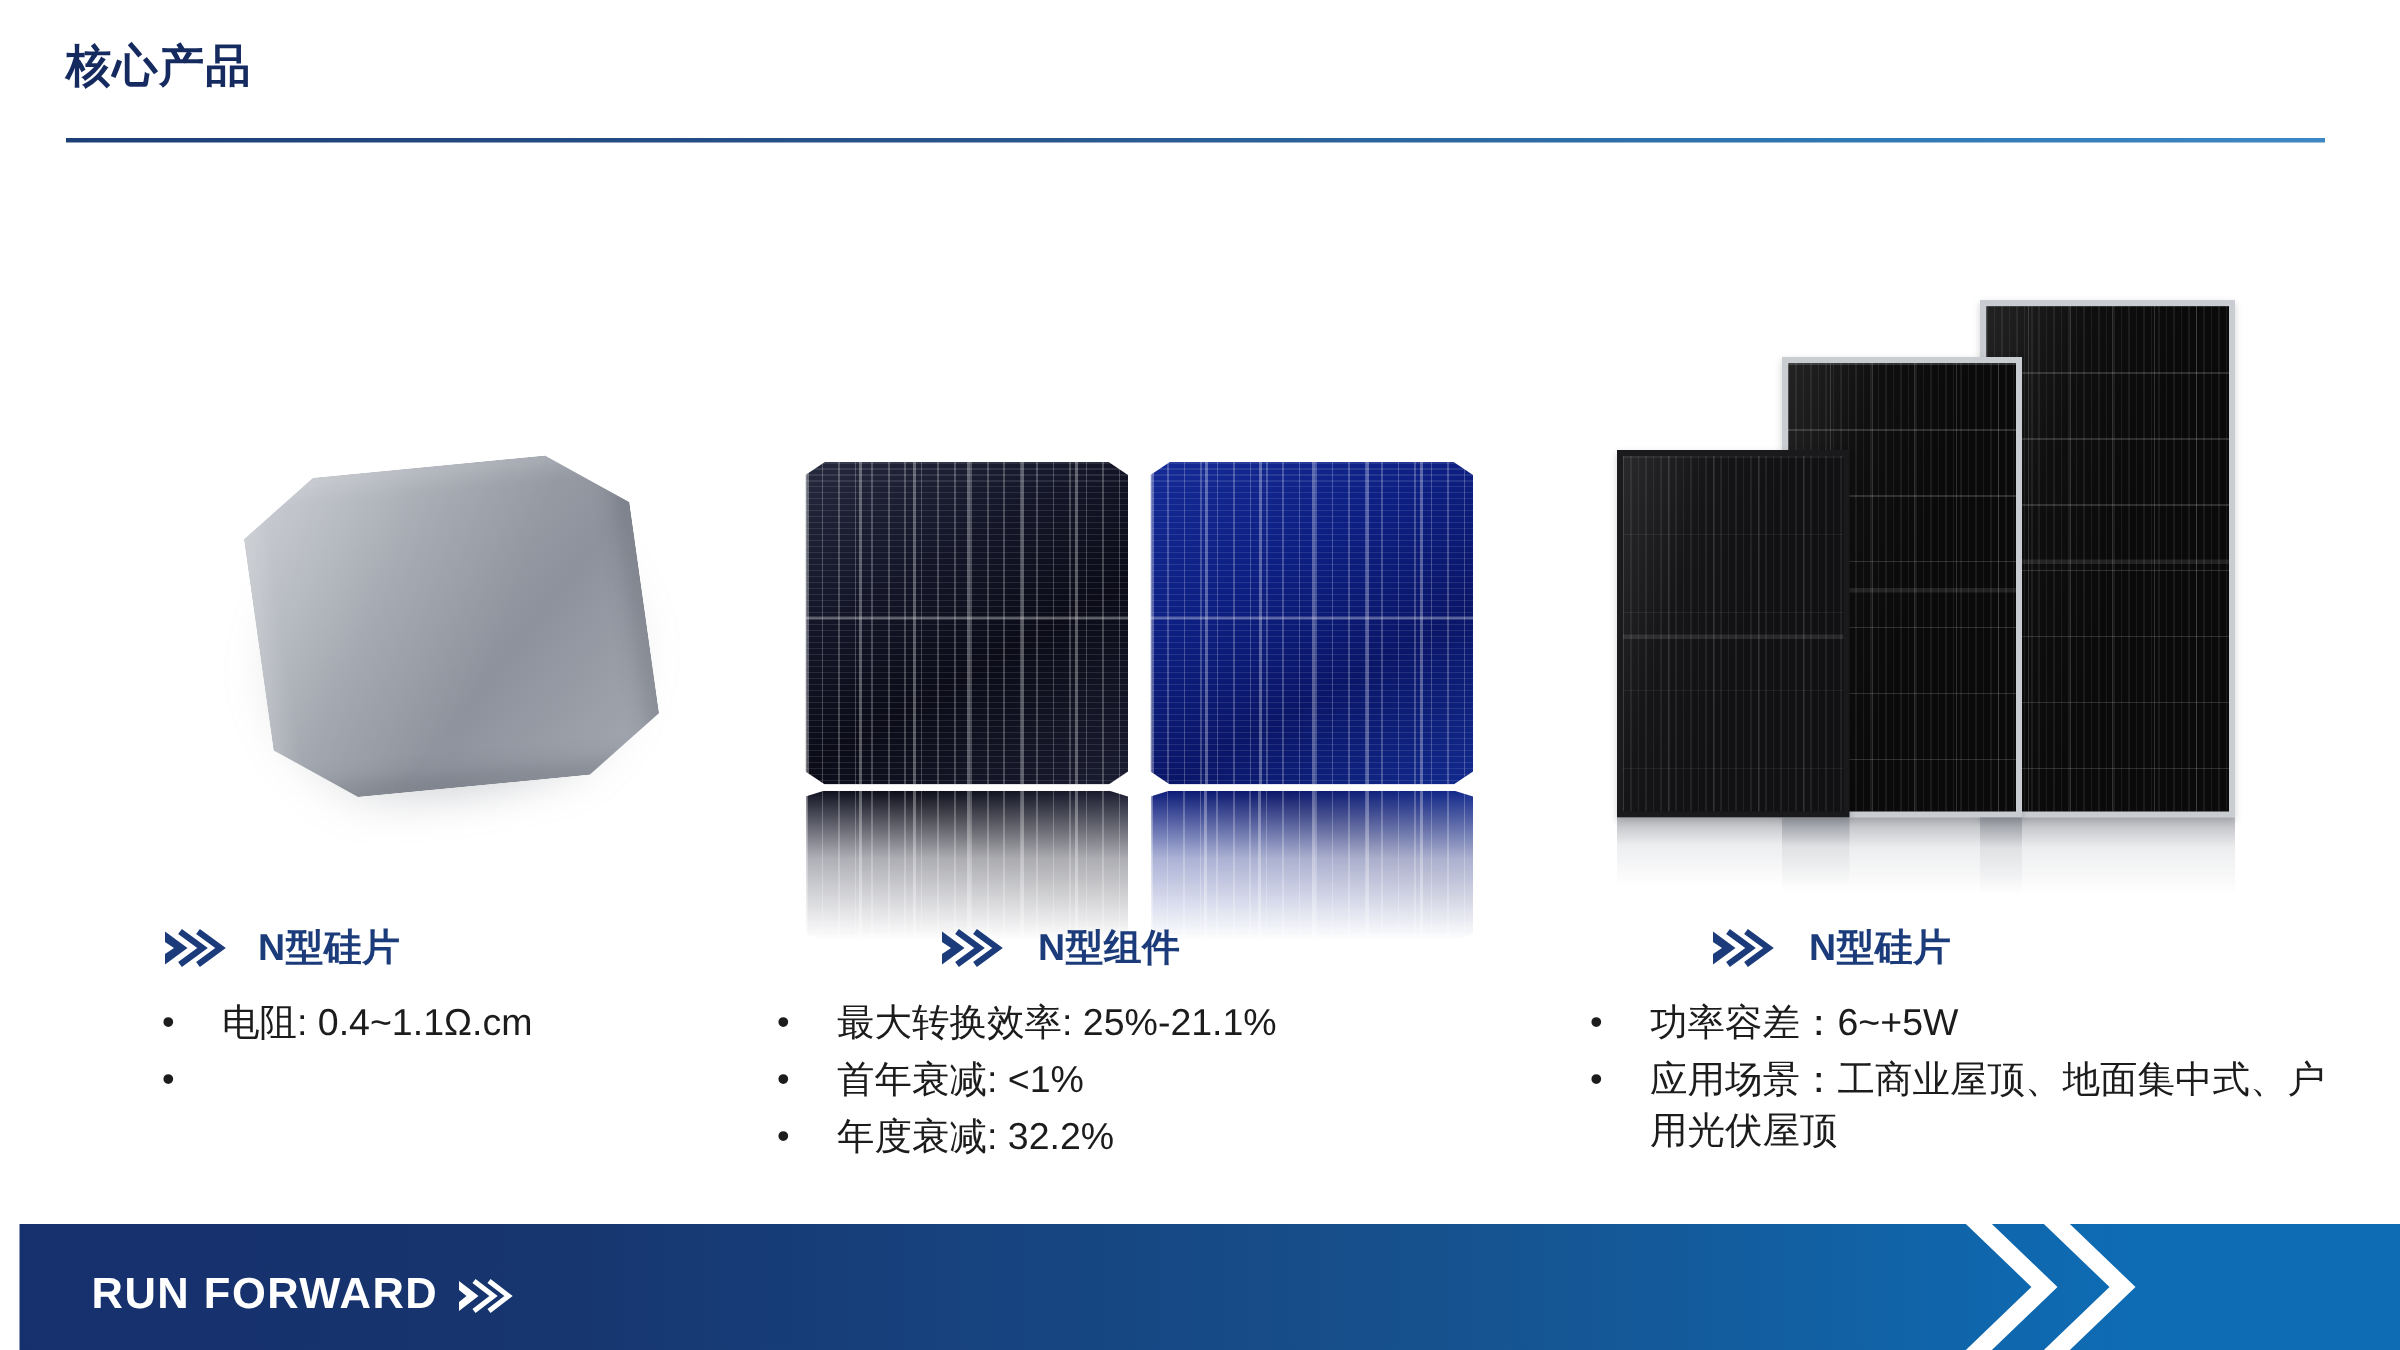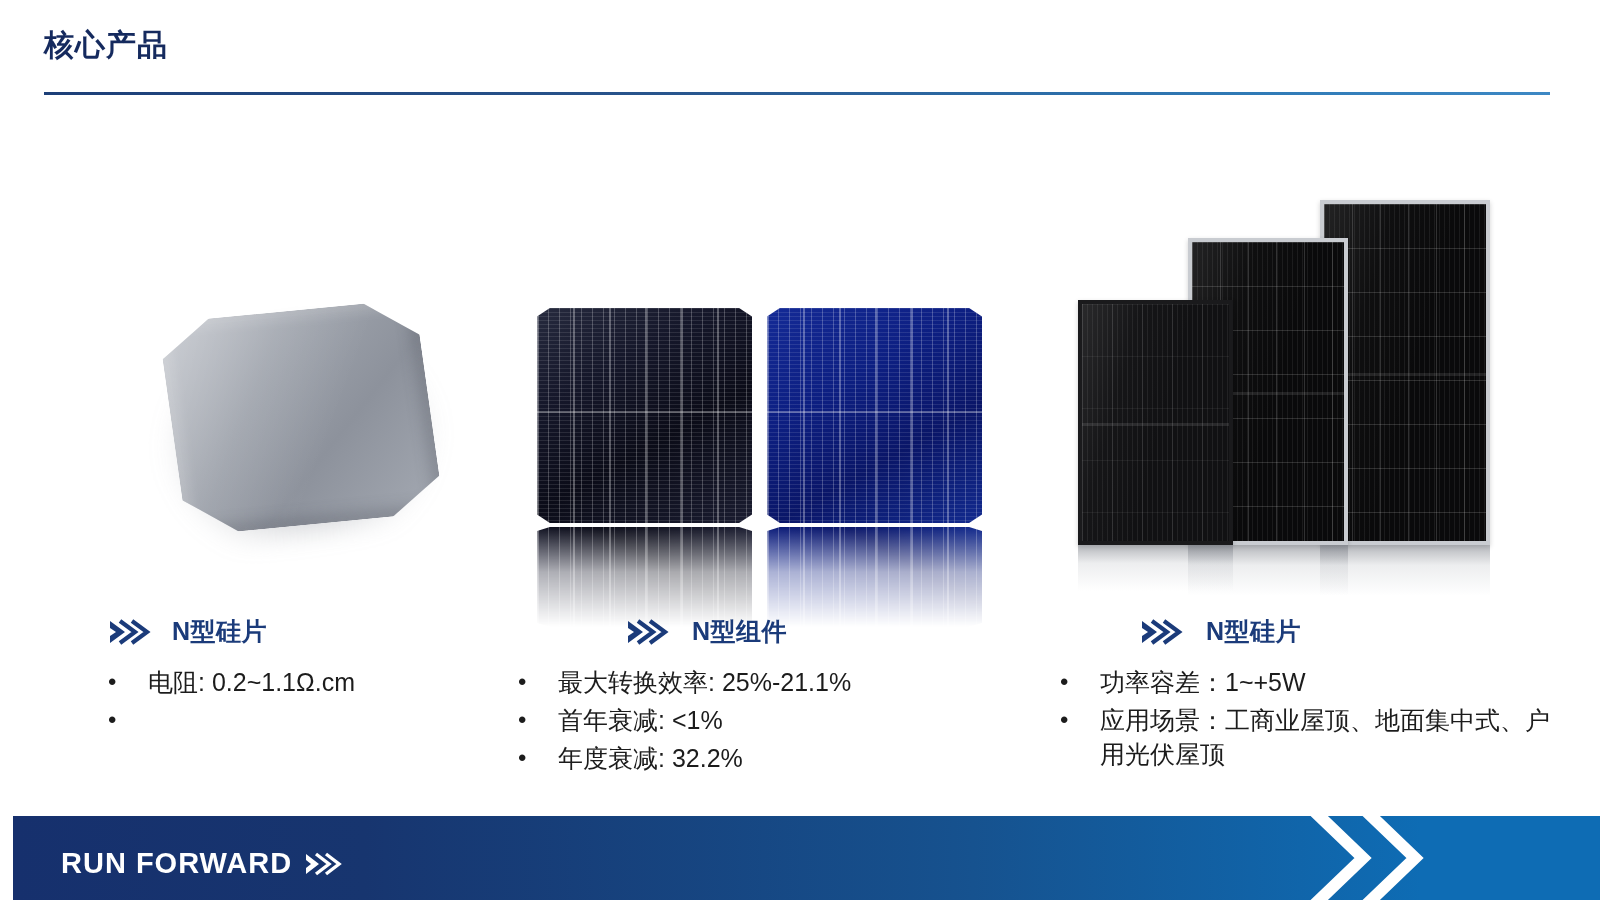--- a/index.html
+++ b/index.html
@@ -286,21 +286,21 @@
         <path d="M12 2 L27 13 L12 24" fill="none" stroke="#1b3b7a" stroke-width="4.2"></path>
         <path d="M24 2 L39 13 L24 24" fill="none" stroke="#1b3b7a" stroke-width="4.2"></path>
       </svg>
     </span>
     <span class="label">N型硅片</span>
   </div>
 
   <ul class="bullets" style="left:68px; top:545px; width:380px;">
     <li>
       <span class="dot">•</span>
-      <span class="txt">电阻: 0.2~1.1Ω.cm</span>
+      <span class="txt">电阻: 0.4~1.1Ω.cm</span>
     </li>
     <li>
       <span class="dot">•</span>
     </li>
   </ul>
 </div>
 
 <div class="column" id="col-cell">
 
   <div class="cell-wrap" style="left:37px; top:188px; width:215px;">
@@ -400,21 +400,21 @@
         <path d="M12 2 L27 13 L12 24" fill="none" stroke="#1b3b7a" stroke-width="4.2"></path>
         <path d="M24 2 L39 13 L24 24" fill="none" stroke="#1b3b7a" stroke-width="4.2"></path>
       </svg>
     </span>
     <span class="label">N型硅片</span>
   </div>
 
   <ul class="bullets" style="left:20px; top:545px; width:510px;">
     <li>
       <span class="dot">•</span>
-      <span class="txt">功率容差：1~+5W</span>
+      <span class="txt">功率容差：6~+5W</span>
     </li>
     <li>
       <span class="dot">•</span>
       <span class="txt">应用场景：工商业屋顶、地面集中式、户用光伏屋顶</span>
     </li>
   </ul>
 </div>
 
 <div id="footer">
   <div id="footer-tagline">

